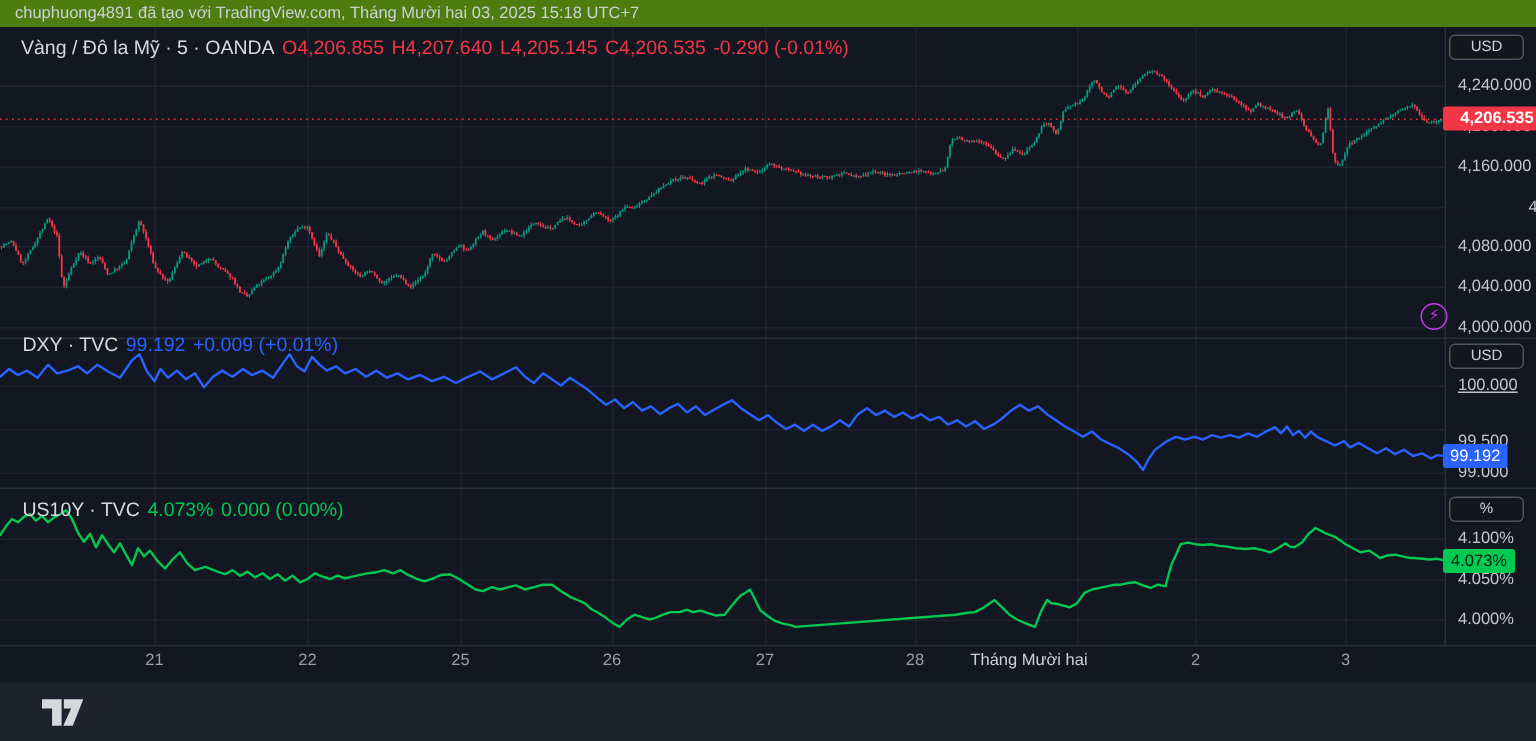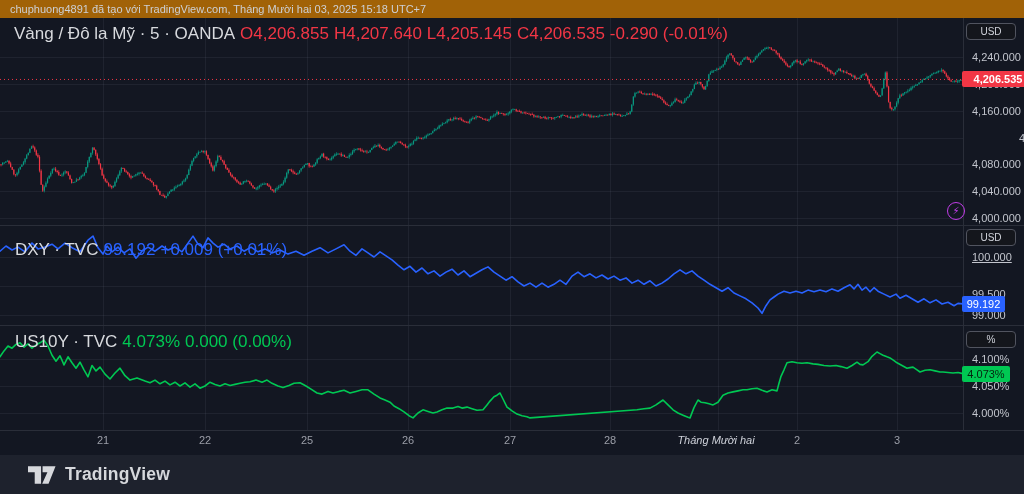--- a/index.html
+++ b/index.html
@@ -1,20 +1,20 @@
 <!DOCTYPE html>
 <html><head>
 <meta charset="utf-8">
 <style>
   *{margin:0;padding:0;box-sizing:border-box}
   html,body{width:1024px;height:494px;overflow:hidden}
   body{position:relative;background:#131722;font-family:"Liberation Sans","DejaVu Sans",sans-serif;-webkit-font-smoothing:antialiased}
-  .topbar{position:absolute;left:0;top:0;width:1024px;height:18px;background:#a16207;color:#cdd0d5;font-size:11px;line-height:18px;padding-left:10px;z-index:10;white-space:nowrap}
+  .topbar{position:absolute;left:0;top:0;width:1024px;height:18px;background:#4d7c0f;color:#cdd0d5;font-size:11px;line-height:18px;padding-left:10px;z-index:10;white-space:nowrap}
   #plot{position:absolute;left:0;top:0;z-index:1}
-  .legend{position:absolute;font-size:17px;white-space:nowrap;z-index:5}
+  .legend{position:absolute;font-size:13px;white-space:nowrap;z-index:5}
   .legend span{margin-right:5px}
   .lt{color:#d8dade;margin-right:7px}
   .red{color:#f23645}.blue{color:#2962ff}.green{color:#00c853}
   .tick{position:absolute;color:#c2c5cd;font-size:11px;transform:translateY(-50%);white-space:nowrap}
   .badge{position:absolute;left:962px;height:16px;line-height:16px;font-size:11px;text-align:center;border-radius:2px;transform:translateY(-50%);z-index:6;font-weight:400}
   .axbtn{position:absolute;left:966px;width:50px;height:17px;background:#14161c;border:1px solid #51545f;border-radius:4px;color:#d1d4dc;font-size:10px;text-align:center;line-height:15px;z-index:6}
   .tlabel{position:absolute;top:3px;transform:translateX(-50%);font-size:11px;color:#9b9ea8;white-space:nowrap}
   .tlabel.month{color:#ced1d9}
   #price-axis{position:absolute;left:963px;top:18px;width:61px;height:413px;z-index:2}
   #time-axis{position:absolute;left:0;top:431px;width:1024px;height:24px;z-index:2}
@@ -1276,21 +1276,21 @@
     <line x1="0" x2="1024" y1="225.5" y2="225.5" stroke="#2a2e39" stroke-width="1"></line>
     <line x1="0" x2="1024" y1="325.5" y2="325.5" stroke="#2a2e39" stroke-width="1"></line>
     <line x1="0" x2="1024" y1="430.5" y2="430.5" stroke="#2a2e39" stroke-width="1"></line>
     <line x1="963.5" x2="963.5" y1="18" y2="430.5" stroke="#2a2e39" stroke-width="1"></line>
   </svg>
 
 <div class="legend" style="left:14px;top:24px">
   <span class="lt">Vàng / Đô la Mỹ · 5 · OANDA</span><span class="red">O4,206.855</span><span class="red">H4,207.640</span><span class="red">L4,205.145</span><span class="red">C4,206.535</span><span class="red">-0.290 (-0.01%)</span>
 </div>
 
-<div class="legend" style="left:15px;top:240px">
+<div class="legend" style="left:15px;top:222px">
   <span class="lt">DXY · TVC</span><span class="blue">99.192</span><span class="blue">+0.009 (+0.01%)</span>
 </div>
 
 <div class="legend" style="left:15px;top:332px">
   <span class="lt">US10Y · TVC</span><span class="green">4.073%</span><span class="green">0.000 (0.00%)</span>
 </div>
 
 <div id="price-axis">
     <div class="tick" style="left: 9px; top: 39px;">4,240.000</div>
     <div class="tick" style="left: 9px; top: 65.8333px;">4,200.000</div>
@@ -1306,21 +1306,21 @@
     <div class="tick" style="left: 9px; top: 368px;">4.050%</div>
     <div class="tick" style="left: 9px; top: 395px;">4.000%</div>
   </div>
 <div id="time-axis">
     <div class="tlabel" style="left: 103px;">21</div>
     <div class="tlabel" style="left: 205px;">22</div>
     <div class="tlabel" style="left: 307px;">25</div>
     <div class="tlabel" style="left: 408px;">26</div>
     <div class="tlabel" style="left: 510px;">27</div>
     <div class="tlabel" style="left: 610px;">28</div>
-    <div class="tlabel month" style="left: 716px; font-style: italic;">Tháng Mười hai</div>
+    <div class="tlabel month" style="left: 686px;">Tháng Mười hai</div>
     <div class="tlabel" style="left: 797px;">2</div>
     <div class="tlabel" style="left: 897px;">3</div>
   </div>
 <div id="overlays">
     <div class="axbtn" style="top: 23px;">USD</div>
     <div class="badge" style="top: 79.4494px; width: 72px; background: rgb(242, 54, 69); color: rgb(255, 255, 255); font-weight: bold;">4,206.535</div>
     <div class="axbtn" style="top: 229px;">USD</div>
     <div class="badge" style="top: 303.864px; width: 43px; background: rgb(41, 98, 255); color: rgb(255, 255, 255);">99.192</div>
     <div class="axbtn" style="top: 331px;">%</div>
     <div class="badge" style="top: 373.58px; width: 48px; background: rgb(0, 200, 83); color: rgb(6, 35, 15);">4.073%</div>
@@ -1330,14 +1330,13 @@
     <span>⚡</span>
   </div>
 
 <div class="bottombar">
   <span class="logo-mark">
     <svg width="28" height="18" viewBox="0 0 30 19">
       <path d="M0 0 H14 V19 H7.2 V6.6 H0 Z" fill="#d6d8dc"></path>
       <path d="M15.6 0 H29.5 L22 19 H15.2 L20.8 6.6 H15.6 Z" fill="#d6d8dc"></path>
     </svg>
   </span>
-  <span class="brand">TradingView</span>
 </div>
 
 </body></html>

